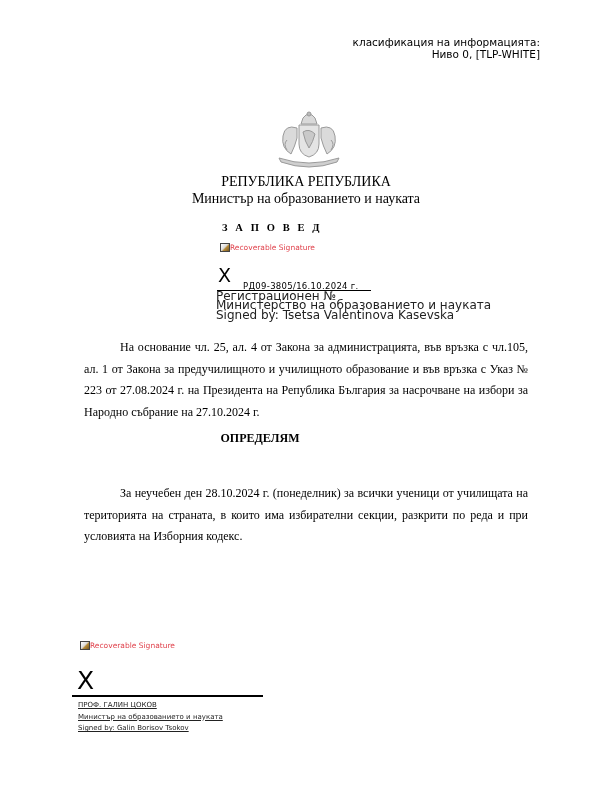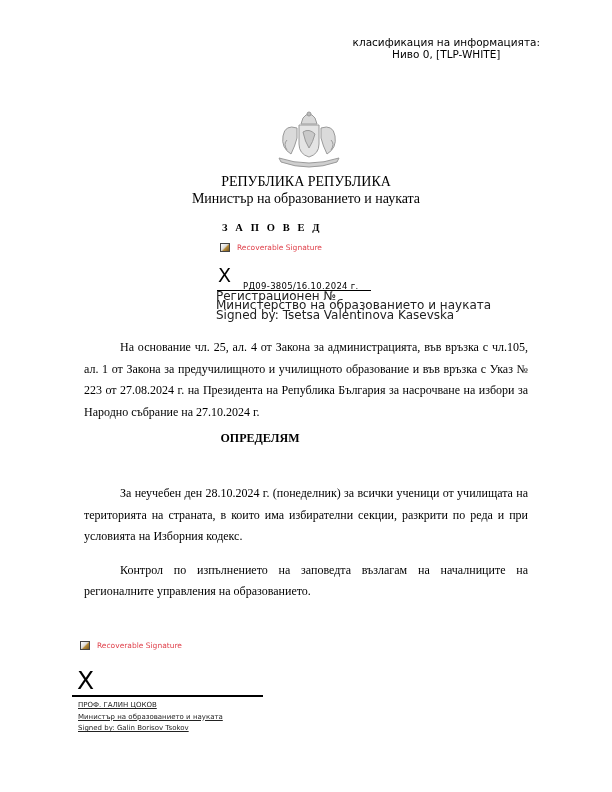--- a/index.html
+++ b/index.html
@@ -1,29 +1,29 @@
 <!DOCTYPE html>
 <html><head>
 <meta charset="utf-8">
 <style>
   html, body { margin: 0; padding: 0; background: #ffffff; }
   body { width: 612px; height: 792px; position: relative; overflow: hidden; color: #000; }
   .abs { position: absolute; }
   .sans { font-family: "DejaVu Sans", sans-serif; }
   .serif { font-family: "Liberation Serif", serif; }
 
-  .classif { right: 72px; top: 36px; text-align: center; font-size: 10.5px; line-height: 12px; }
+  .classif { right: 72px; top: 36px; text-align: right; font-size: 10.5px; line-height: 12px; }
 
   .emblem { left: 273px; top: 110px; width: 72px; height: 62px; }
 
   .rep { left: 0; width: 612px; top: 174px; text-align: center; font-size: 14px; line-height: 16px; }
   .minister { left: 0; width: 612px; top: 190px; text-align: center; font-size: 14px; line-height: 17px; }
   .zapoved { left: 0; width: 544px; top: 222px; text-align: center; font-size: 10.5px; font-weight: bold; letter-spacing: 2.6px; }
 
-  .sigline { display: flex; align-items: flex-end; gap: 7px; }
+  .sigline { display: flex; align-items: flex-end; }
   .sig-icon { width: 10px; height: 9px; border: 1px solid #444; background: linear-gradient(135deg,#fff 0%,#ddd 45%,#b58a3a 60%,#7a5a20 100%); box-sizing: border-box; }
   .sig-label { color: #e0424c; font-size: 7.5px; }
 
   .sig1 { left: 220px; top: 243px; }
   .xmark1 { left: 218px; top: 265px; font-size: 19px; line-height: 20px; }
   .regno { left: 243px; top: 273px; font-size: 8.5px; letter-spacing: 0.3px; margin-top: 8px; }
   .rule1 { left: 217px; top: 290px; width: 154px; height: 1px; background: #000; }
   .meta1 { left: 216px; top: 292px; font-size: 12px; line-height: 9.4px; color: #222; }
 
   .body { left: 72px; width: 468px; font-size: 12px; line-height: 21.5px; text-align: justify; }
@@ -79,21 +79,20 @@
 </div>
 
 <div class="abs body p1 serif">
   <p class="indent">На основание чл. 25, ал. 4 от Закона за администрацията, във връзка с чл.105, ал. 1 от Закона за предучилищното и училищното образование и във връзка с Указ № 223 от 27.08.2024 г. на Президента на Република България за насрочване на избори за Народно събрание на 27.10.2024 г.</p>
 </div>
 
 <div class="abs heading serif">ОПРЕДЕЛЯМ</div>
 
 <div class="abs body p2 serif">
   <p class="indent">За неучебен ден 28.10.2024 г. (понеделник) за всички ученици от училищата на територията на страната, в които има избирателни секции, разкрити по реда и при условията на Изборния кодекс.</p>
-  <p class="indent">Контрол по изпълнението на заповедта възлагам на началниците на регионалните управления на образованието.</p>
 </div>
 
 <div class="abs sig2 sigline sans">
   <span class="sig-icon"></span>
   <span class="sig-label">Recoverable Signature</span>
 </div>
 <div class="abs xmark2 sans">X</div>
 <div class="abs rule2"></div>
 <div class="abs meta2 sans">
   <div>ПРОФ. ГАЛИН ЦОКОВ</div>

